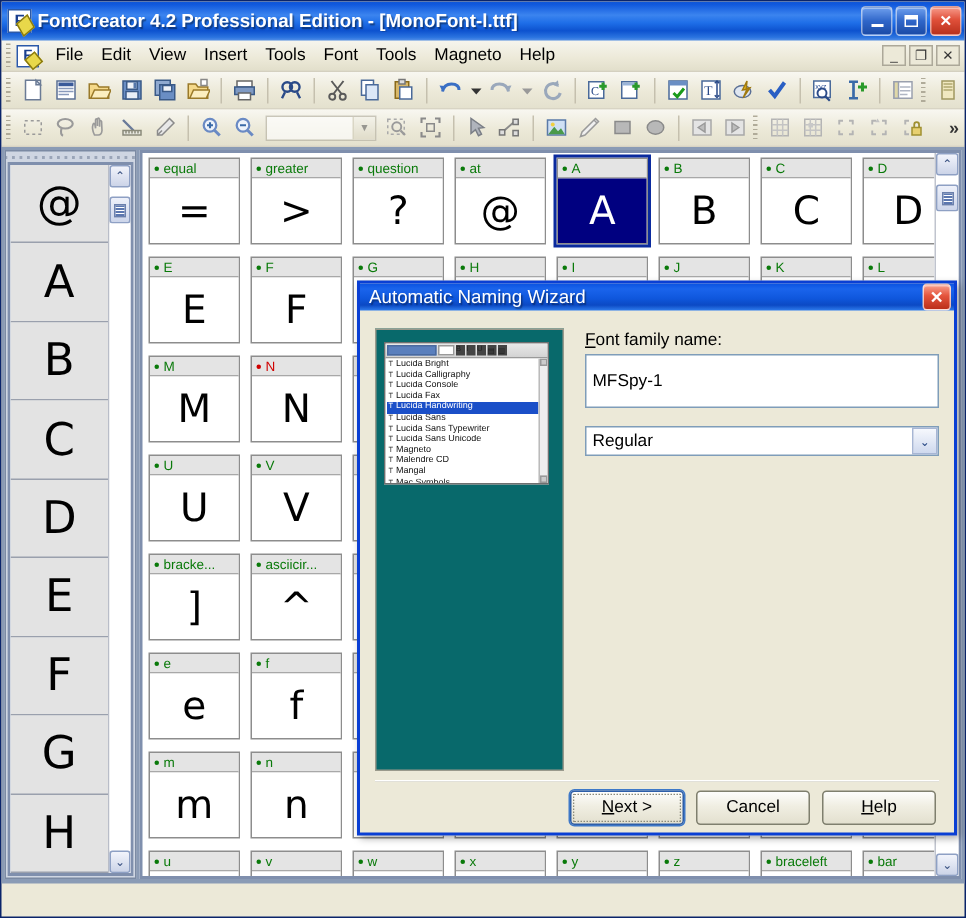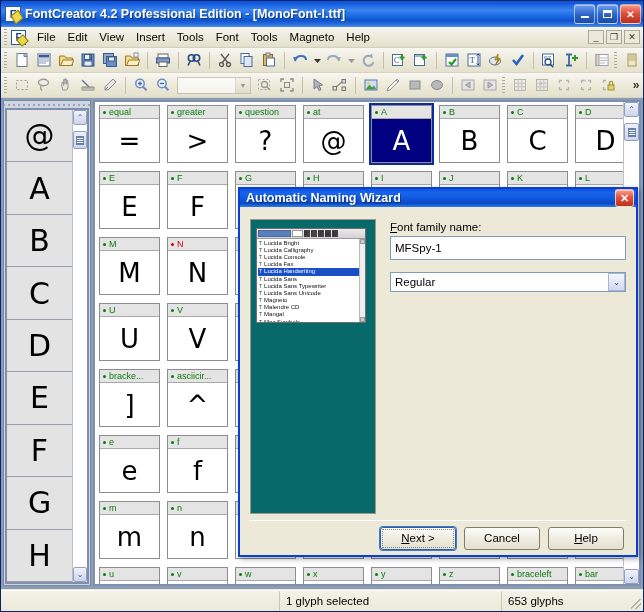--- a/index.html
+++ b/index.html
@@ -293,21 +293,21 @@
     z-index: 50;
   }
   .dlg-title {
     height: 24px;
     background: linear-gradient(to bottom,
       #0a52e0 0%, #1a64ec 20%, #0f57dd 55%, #0b49c4 80%, #2f7ced 100%);
     display:flex; align-items:center;
     padding: 0 2px 0 6px;
   }
   .dlg-title span.t {
-    color:#fff; font-weight:bold; font-size:12.5px;
+    color:#fff; font-weight:normal; font-size:12.5px;
     text-shadow: 1px 1px 1px rgba(0,0,0,.4);
     flex:1 1 auto; white-space:nowrap;
   }
   .dlg-close {
     width: 19px; height: 18px; border-radius:3px;
     border:1px solid #ffffffaa;
     background: linear-gradient(to bottom,#f9a18f,#e4543c 45%,#bb2f1a);
     color:#fff; font-size:11px; font-weight:bold;
     display:flex;align-items:center;justify-content:center;
     box-shadow: inset 0 1px 0 #ffffff70;
@@ -354,21 +354,21 @@
   .shot-sb {
     width: 6px; flex:0 0 auto; background:#eee; border-left:1px solid #bbb;
     display:flex; flex-direction:column; justify-content:space-between;
   }
   .shot-sb b { display:block; height:5px; background:#ccc; border:1px solid #999; font-size:4px;}
 
   .dlg-right { flex:1 1 auto; padding-top:2px; }
   .fld-label { font-size: 11.5px; color:#000; margin-bottom: 3px; }
   .fld-label u { text-decoration: underline; }
   .txtinput {
-    width: 100%; height: 24px;
+    width: 100%; height: 36px;
     border: 1px solid #7f9db9;
     background: #fff;
     display:flex; align-items:center;
     padding: 0 4px; font-size: 11.5px; color:#000;
     margin-bottom: 12px;
   }
   .selinput {
     width: 100%; height: 20px;
     border: 1px solid #7f9db9;
     background: #fff;
@@ -1399,22 +1399,14 @@
       <div class="btn">
         <span>Cancel</span>
       </div>
       <div class="btn">
         <u>H</u>
           <span>elp</span>
       </div>
     </div>
   </div>
 
-  <div class="statusbar">
-    <div class="sb-pane first"></div>
-    <div class="sb-pane p2">1 glyph selected</div>
-    <div class="sb-pane p3">653 glyphs</div>
-    <div class="sb-grip">
-        <i></i>
-      </div>
-  </div>
 
 </div>
 
 </body></html>

